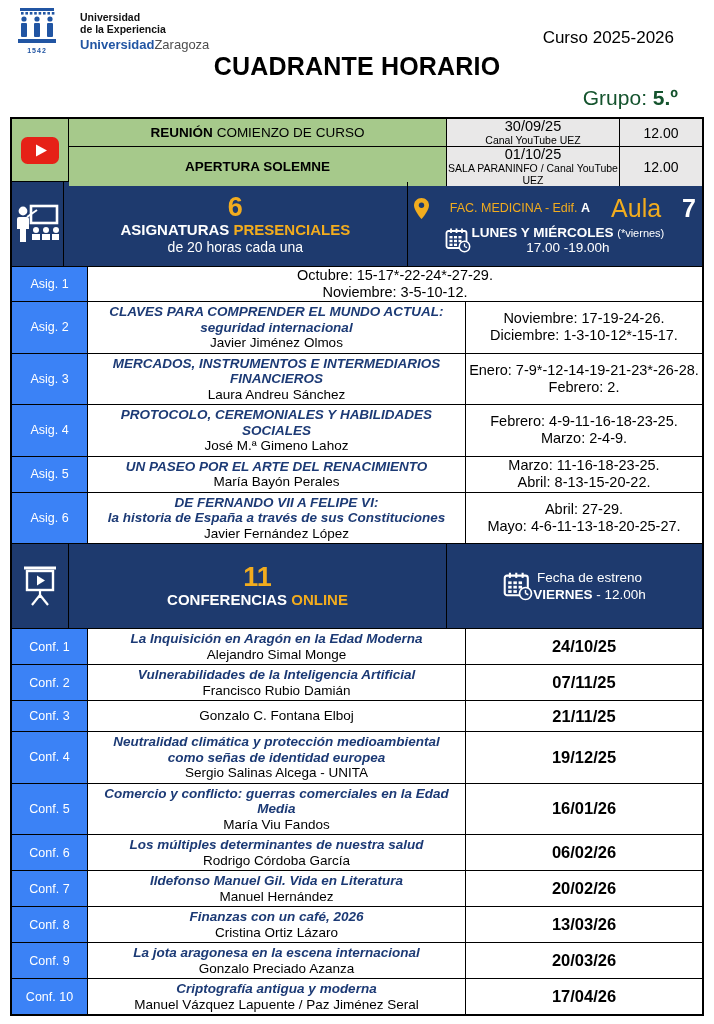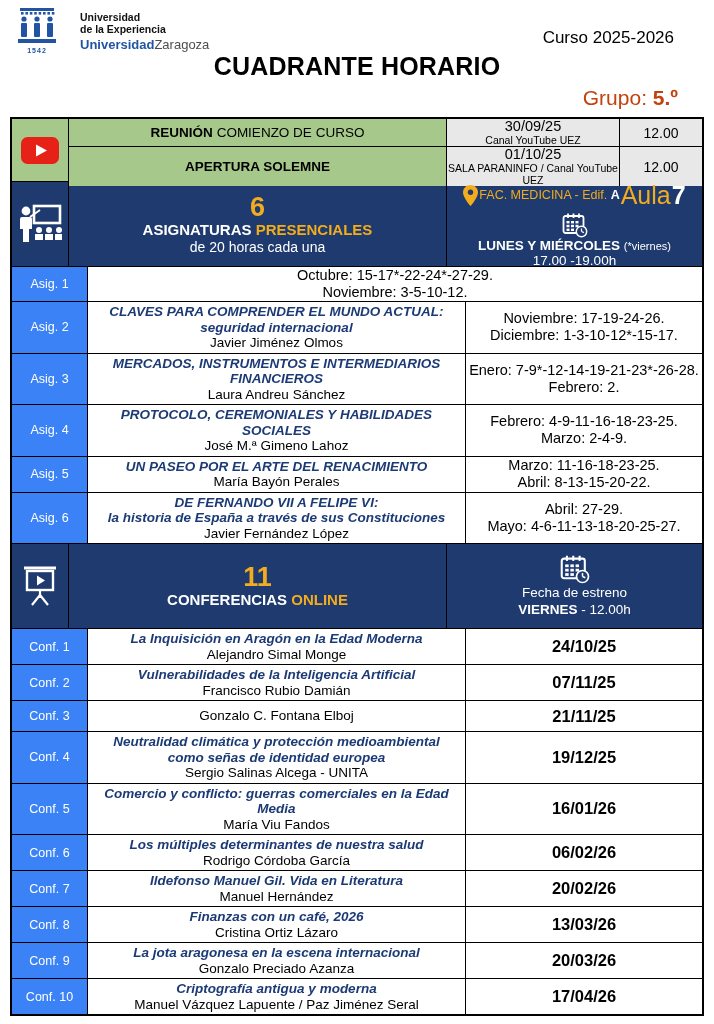--- a/index.html
+++ b/index.html
@@ -9,21 +9,21 @@
   .logo-wrap { position:absolute; left:14px; top:8px; display:flex; gap:20px; }
   .logo-mark { width:46px; display:flex; flex-direction:column; align-items:center; }
   .logo-year { font-size:7px; color:#2155a3; font-weight:bold; margin-top:1px; letter-spacing:1px; }
   .logo-text { padding-top:3px; }
   .logo-l1 { font-size:10.5px; font-weight:bold; color:#111; line-height:12px; }
   .logo-brand { margin-top:3px; font-size:13px; line-height:14px; }
   .logo-brand .b { color:#2155a3; font-weight:bold; }
   .logo-brand .r { color:#4d4d4d; }
   .course { position:absolute; top:28px; right:40px; font-size:17px; color:#000; }
   .page-title { position:absolute; top:52px; left:0; width:714px; text-align:center; font-size:25px; font-weight:bold; color:#000; letter-spacing:0.2px; }
-  .group { position:absolute; top:86px; right:36px; font-size:21px; color:#c2410c; }
+  .group { position:absolute; top:86px; right:36px; font-size:21px; color:#14532d; }
   .group .gv { font-weight:bold; }
 
   
   .sched { position:absolute; left:10px; top:117px; width:694px; border:2px solid #000; background:#fff; }
   .cellc { display:flex; flex-direction:column; align-items:center; justify-content:center; text-align:center; }
 
   
   .ev-sec { display:flex; height:62px; }
   .ev-icon { width:57px; background:#a6c98b; border-right:1.5px solid #000; display:flex; align-items:center; justify-content:center; }
   .ev-body { flex:1; display:flex; flex-direction:column; }
@@ -38,26 +38,26 @@
 
   
   .navy { display:flex; height:85px; background:#1e3a6e; color:#fff; border-top:1.5px solid #000; }
   .hd-icon { width:57px; border-right:1.5px solid #000; display:flex; align-items:center; justify-content:center; }
   .hd-center { width:378px; border-right:1.5px solid #000; }
   .hd-count { font-size:27px; font-weight:bold; color:#f2ac1e; line-height:28px; }
   .hd-kind { font-size:15px; font-weight:bold; line-height:18px; }
   .hd-kind .gold { color:#f2ac1e; }
   .hd-sub { font-size:14px; line-height:17px; }
   .hd-right { flex:1; display:flex; flex-direction:column; justify-content:center; gap:2px; padding:0 6px; }
-  .loc-line { display:flex; align-items:center; justify-content:center; gap:1px; }
+  .loc-line { display:flex; align-items:center; justify-content:center; gap:21px; }
   .loc-txt { font-size:12.5px; color:#f2ac1e; white-space:nowrap; }
   .loc-txt .wb { color:#fff; font-weight:bold; }
   .loc-big-gold { font-size:25px; color:#f2ac1e; }
   .loc-big-white { font-size:25px; color:#fff; font-weight:bold; }
-  .time-block { display:flex; align-items:center; justify-content:center; gap:0;flex-direction:column; }
+  .time-block { display:flex; align-items:center; justify-content:center; gap:0; }
   .time-lines { text-align:center; }
   .days { font-size:13.5px; }
   .days .db { font-weight:bold; }
   .days .dn { font-size:11px; }
   .hours { font-size:13.5px; }
   .premiere { text-align:center; font-size:13.5px; line-height:17px; }
   .premiere .pb { font-weight:bold; }
 
   
   .row { display:flex; border-top:1.5px solid #000; }

